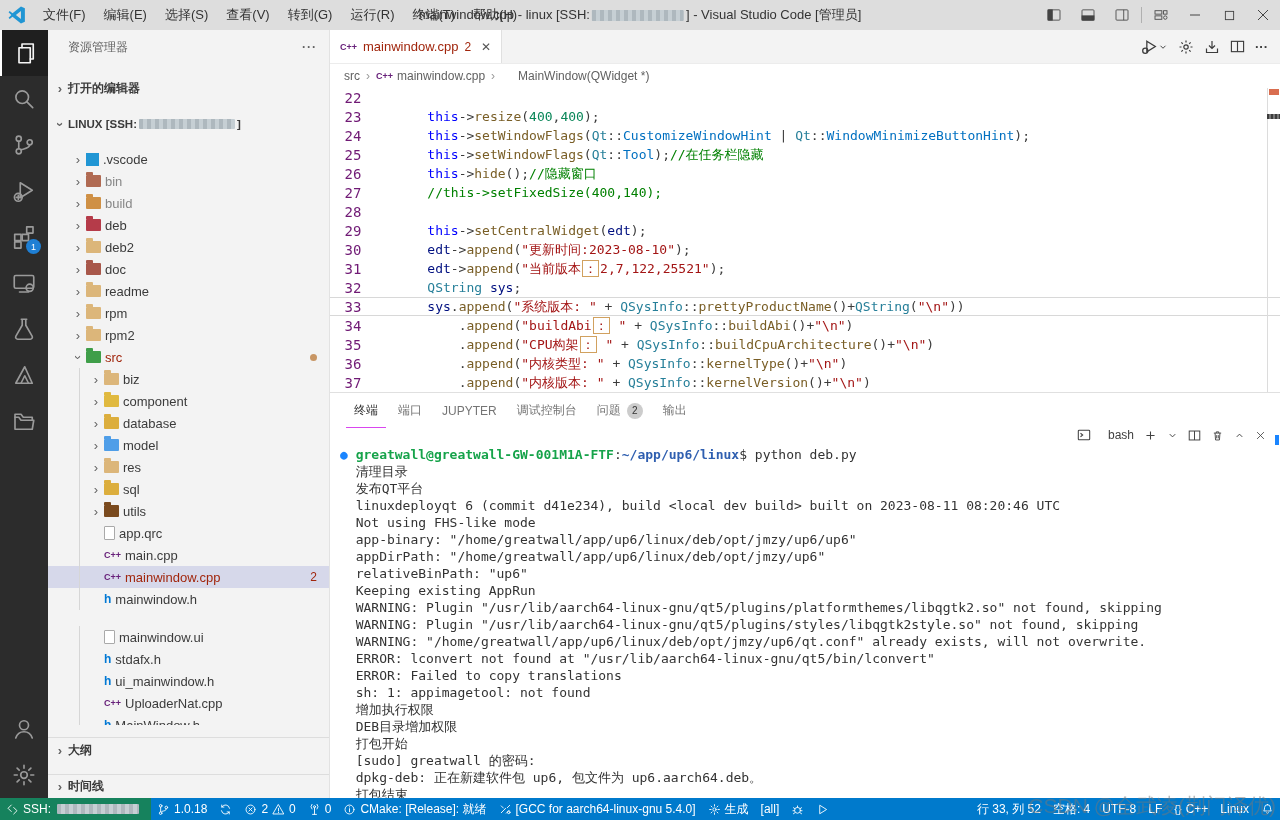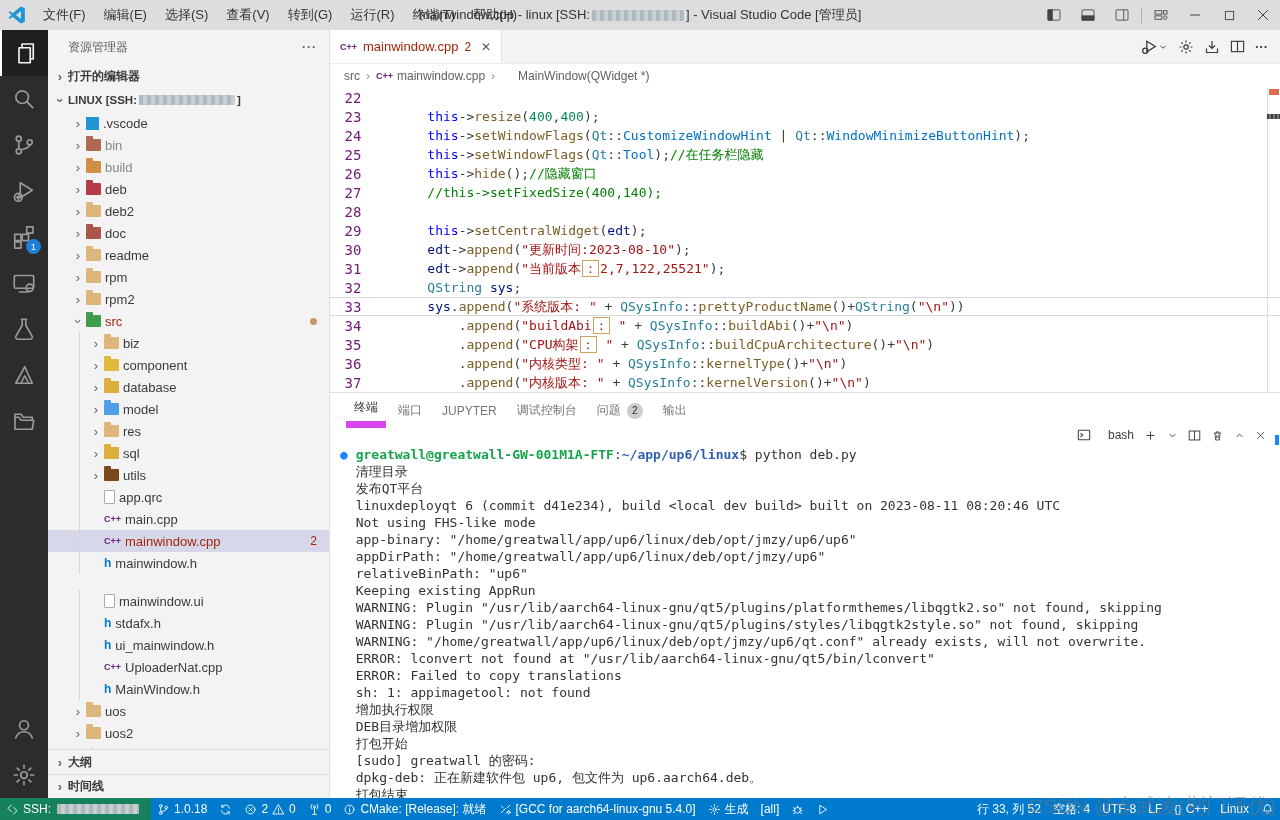--- a/index.html
+++ b/index.html
@@ -16,21 +16,21 @@
   .wc-btn { width:34px; height:30px; display:flex; align-items:center; justify-content:center; }
   .wc-sep { width:1px; height:16px; background:#b0b0b0; margin:0 2px; }
 
   .main { display:flex; height:768px; }
   .activitybar { width:48px; background:#2c2c2c; display:flex; flex-direction:column; align-items:center; flex-shrink:0; }
   .ab-item { width:48px; height:46px; display:flex; align-items:center; justify-content:center; color:#9a9a9a; position:relative; }
   .ab-item.active { color:#f5f5f5; background:#1f1f1f; border-left:2px solid #fff; }
   .ab-badge { position:absolute; right:7px; bottom:6px; background:#1f7fd4; color:#fff; font-size:9px; width:15px; height:15px; border-radius:50%; display:flex; align-items:center; justify-content:center; }
   .ab-spacer { flex:1; }
 
-  .sidebar { width:282px; background:#f3f3f3; flex-shrink:0; display:flex; flex-direction:column; overflow:hidden; border-right:1px solid #e2e2e2; }
+  .sidebar { width:282px; background:#f3f3f3; flex-shrink:0; display:flex; flex-direction:column; overflow:hidden; border-right:1px solid #e2e2e2;gap:12px; }
   .sb-header { height:34px; display:flex; align-items:center; padding:0 12px 0 20px; color:#616161; font-size:12px; }
   .sb-header .grow { flex:1; }
   .sb-more { color:#616161; letter-spacing:1px; font-weight:bold; }
   .sb-section { height:24px; display:flex; align-items:center; font-weight:bold; font-size:12px; padding-left:4px; color:#3b3b3b; }
   .chev { width:16px; display:inline-flex; justify-content:center; color:#646464; font-size:13px; flex-shrink:0; }
   .chev.down { transform:rotate(90deg); }
   .tree { flex:1; overflow:hidden; }
   .trow { height:22px; display:flex; align-items:center; font-size:13px; color:#3b3b3b; white-space:nowrap; position:relative; }
   .trow.selected { background:#d6d8ea; }
   .trow .label { margin-left:4px; }
@@ -70,21 +70,21 @@
   .ss{color:#a31515}.sm{color:#008000}.sn{color:#098658}.sp{color:#3b3b3b}
   .sb2{color:#a31515;border:1px solid #d1a15f;padding:0 1px;margin:0 1px;}
   .ruler { position:absolute; top:0; right:0; bottom:0; width:13px; border-left:1px solid #dcdcdc; }
   .mark-orange { position:absolute; top:1px; right:1px; width:10px; height:6px; background:#d96d4f; }
   .mark-dark { position:absolute; top:26px; right:0px; width:13px; height:5px;
     background:repeating-linear-gradient(90deg,#3c3c3c 0 2px,#777 2px 4px); }
 
   .panel { height:406px; border-top:1px solid #e0e0e0; display:flex; flex-direction:column; background:#fff; position:relative; }
   .panel-tabs { height:35px; display:flex; align-items:center; padding-left:16px; gap:4px; }
   .ptab { padding:0 8px; height:100%; display:flex; align-items:center; gap:6px; font-size:12px; color:#757575; text-transform:uppercase; }
-  .ptab.active { color:#333; border-bottom:7px solid #d946ef;text-align:right; }
+  .ptab.active { color:#333; border-bottom:1px solid #d946ef;text-align:right; }
   .ptab-badge { background:#cccccc; color:#333; border-radius:50%; width:16px; height:16px; font-size:10px; display:flex; align-items:center; justify-content:center; }
   .panel-actions { margin-left:auto; display:flex; align-items:center; gap:10px; padding-right:14px; color:#424242; font-size:12px; }
   .pa { display:flex; align-items:center; gap:17px; }
   .term { flex:1; padding:4px 0 0 10px; font-family:"DejaVu Sans Mono","Liberation Mono",monospace; font-size:13px; line-height:17px; color:#333; overflow:hidden; }
   .tline { white-space:pre; }
   .tp-bullet { color:#1a85ff; }
   .tp-user { color:#16a34a; font-weight:bold; }
   .tp-path { color:#2f5fb0; font-weight:bold; }
   .term-mark { position:absolute; right:1px; top:42px; width:4px; height:10px; background:#1a85ff; }
 

